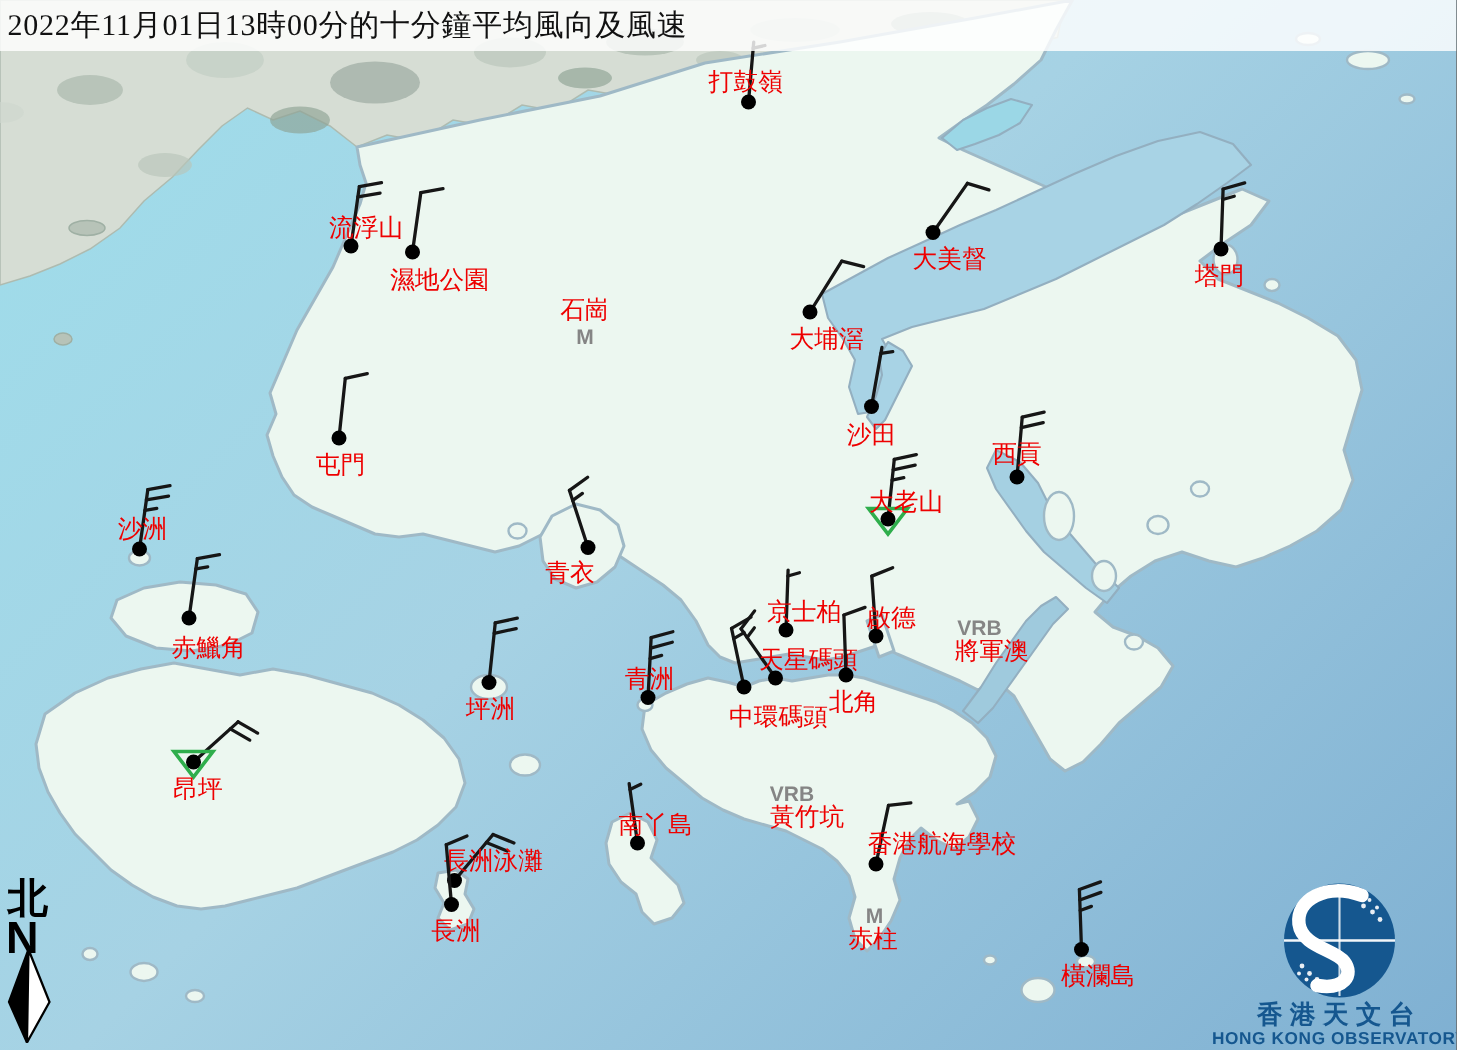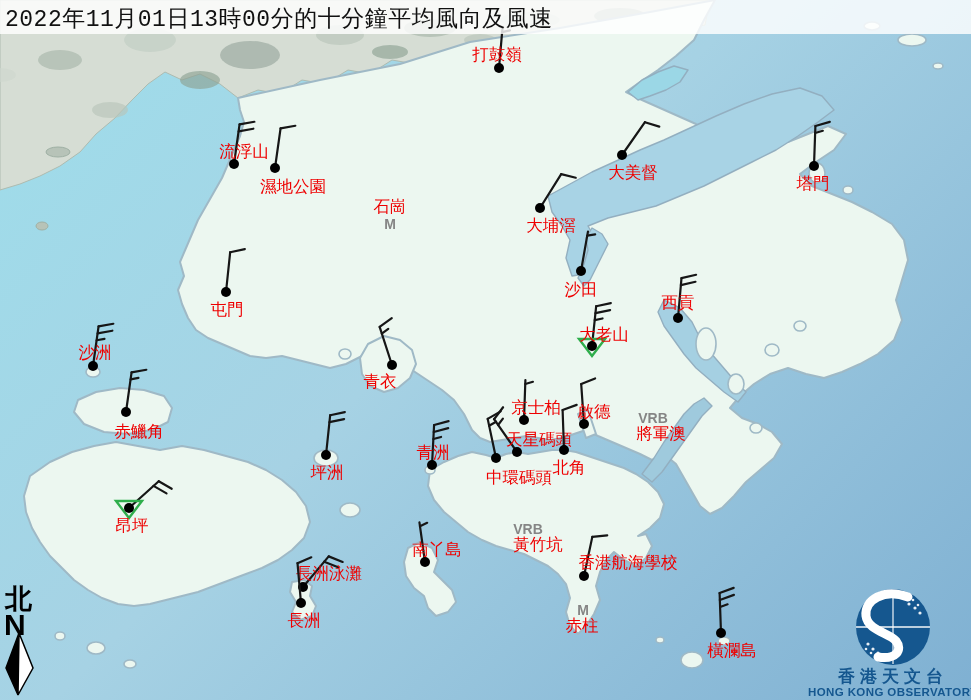--- a/index.html
+++ b/index.html
@@ -8,22 +8,22 @@
     font-family:"DejaVu Serif","Liberation Serif",serif;
     background:linear-gradient(135deg,#9edeeb 0%,#a6d2e4 45%,#7fb0d2 100%);
   }
   #map-svg{position:absolute;left:0;top:0;}
   #title-strip{
     position:absolute;left:0;top:0;width:100%;height:34px;
     background:rgba(255,255,255,0.82);
   }
   #map-title{
     position:absolute;left:5px;top:3px;
-    font-size:23px;color:#111;letter-spacing:0.5px;white-space:nowrap;
-    font-family:Liberation Mono, monospace;
+    font-size:20px;color:#111;letter-spacing:0.5px;white-space:nowrap;
+    font-family:Liberation Serif, serif;
   }
   .land{fill:#ecf7f0;stroke:#9fb9c6;stroke-width:2;stroke-linejoin:round;}
   .island{fill:#ecf7f0;stroke:#9fb9c6;stroke-width:1.6;}
   .water{stroke:#93afc0;stroke-width:1.4;stroke-linejoin:round;}
   .sz{fill:#d6ddd4;stroke:#aebbb0;stroke-width:1;}
   .speck{opacity:0.65;}
   #compass-hanzi{font-family:"DejaVu Serif",serif;font-size:27px;font-weight:bold;fill:#000;}
   #compass-letter{font-family:"Liberation Sans",sans-serif;font-size:30px;font-weight:bold;fill:#000;}
   #logo-cn{font-family:"DejaVu Serif",serif;font-size:17px;font-weight:bold;letter-spacing:5px;}
   #logo-en{font-family:"Liberation Sans",sans-serif;font-size:11.5px;font-weight:bold;letter-spacing:0.4px;}

